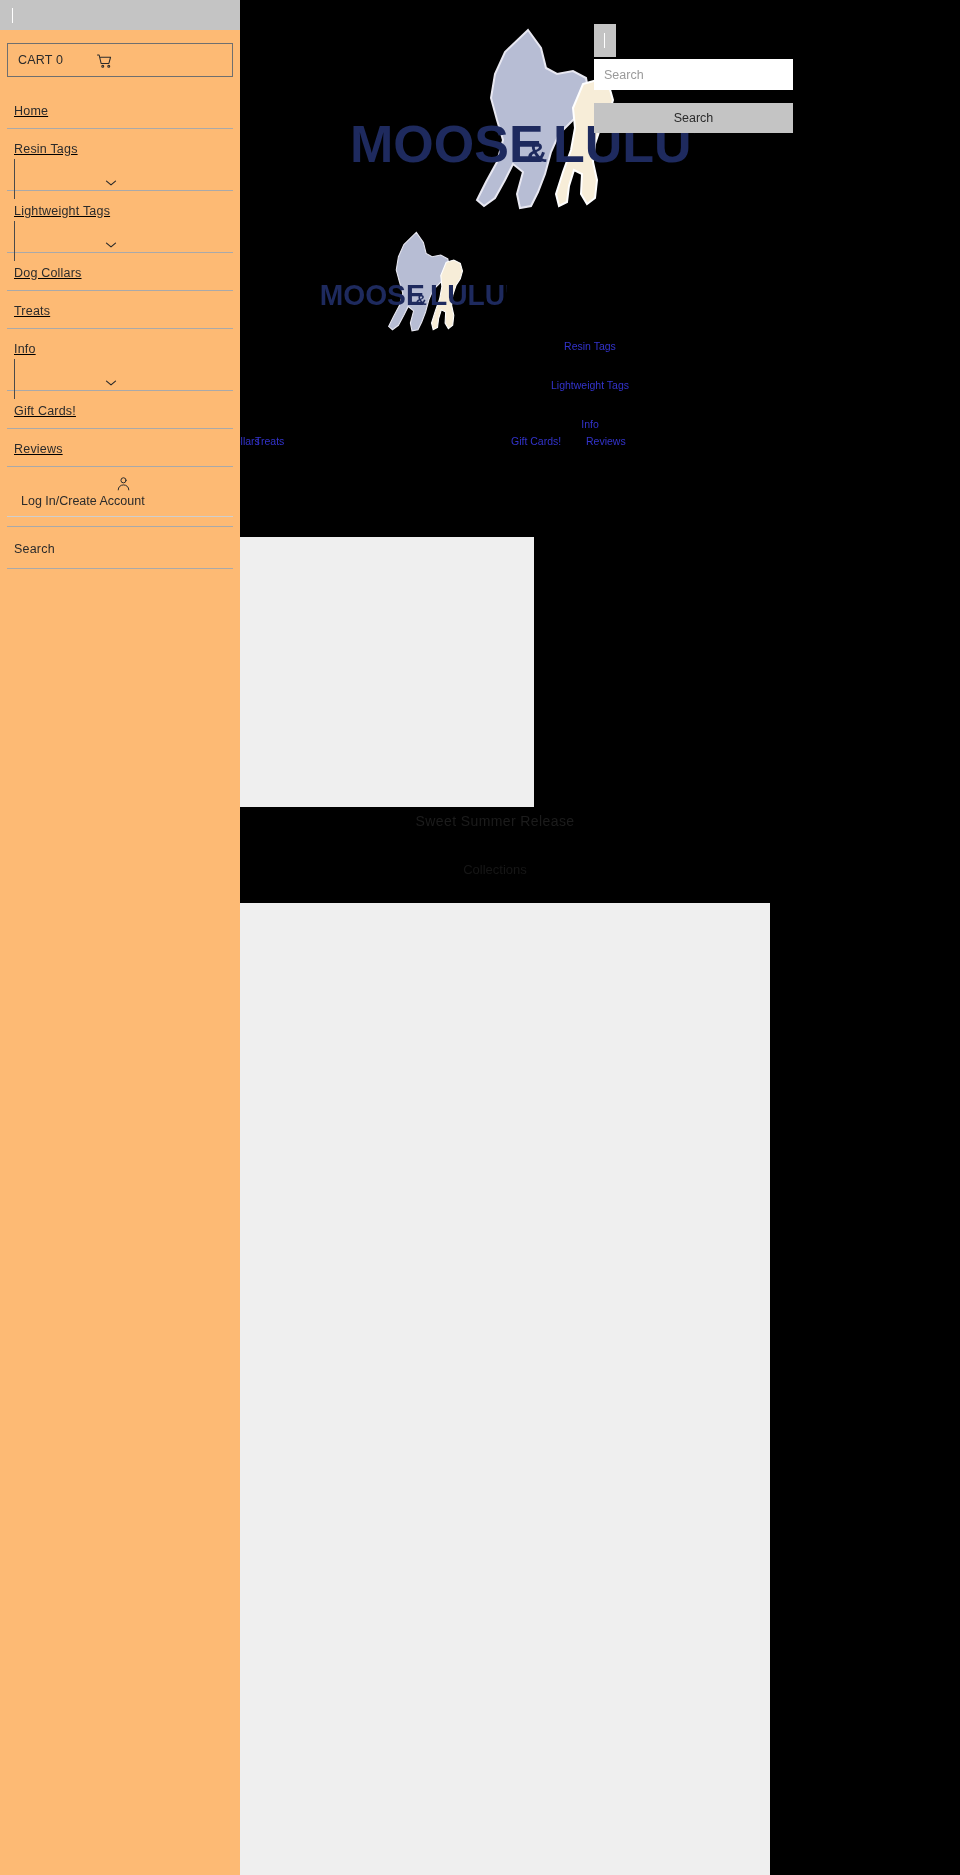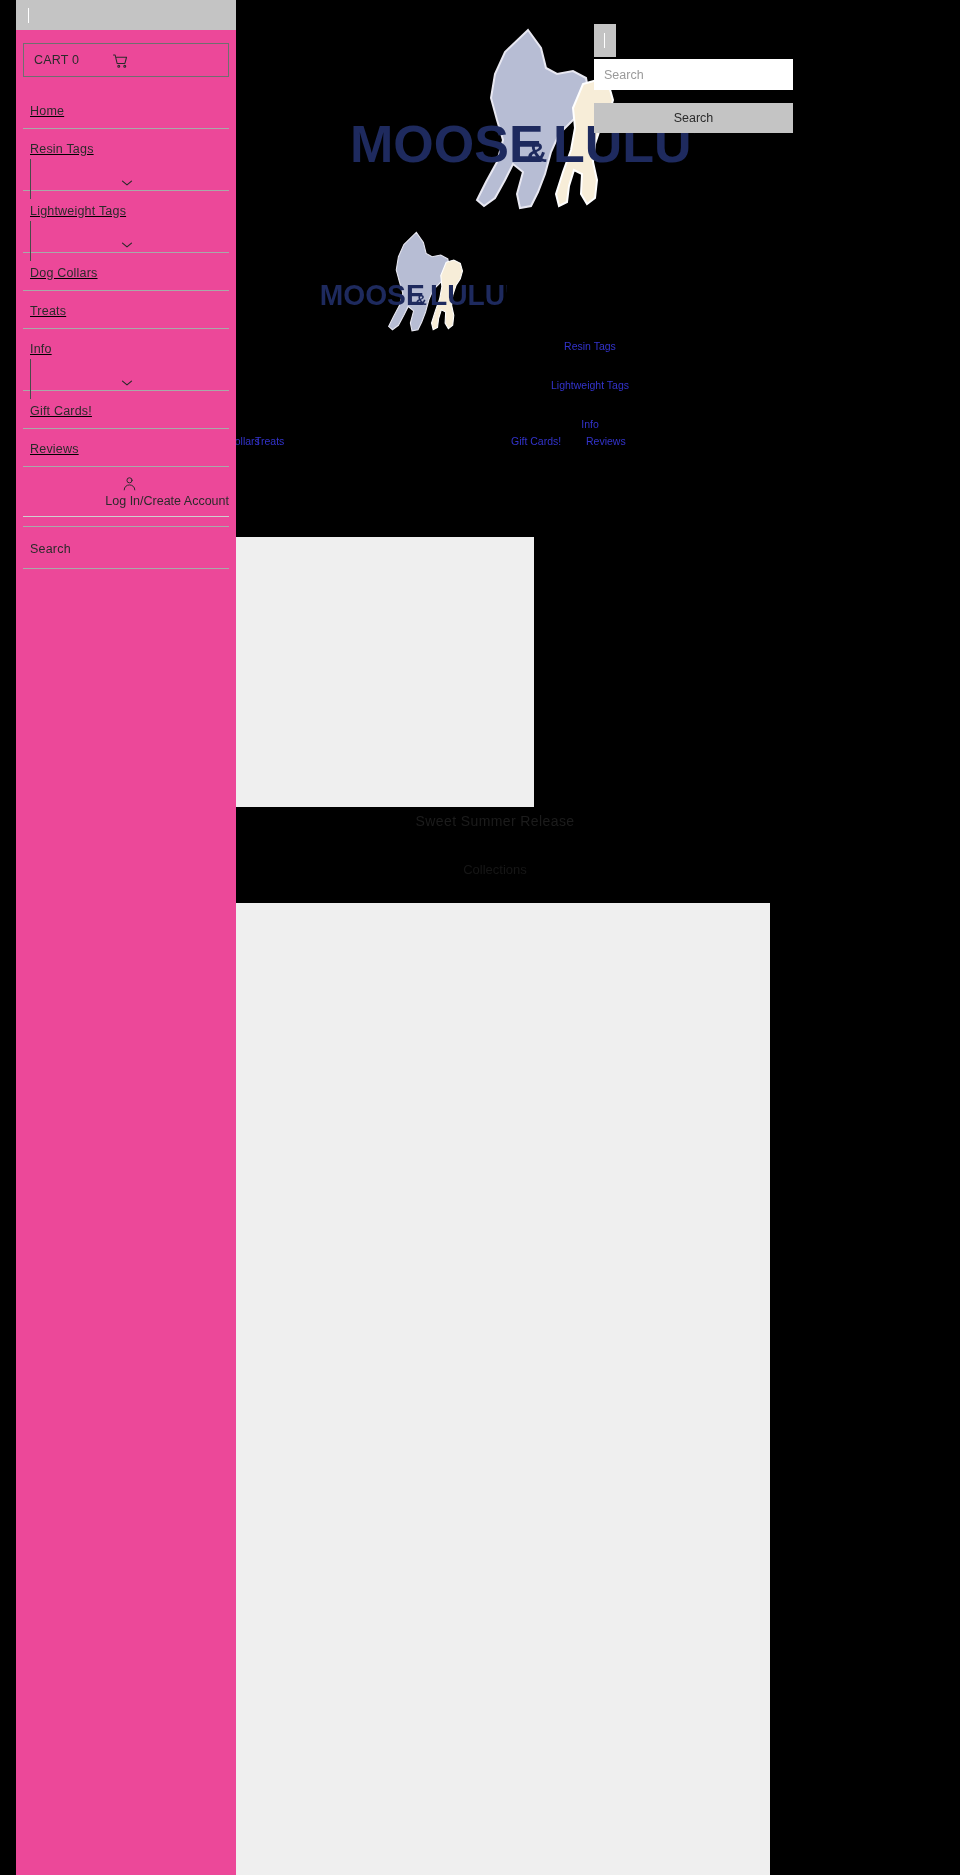--- a/index.html
+++ b/index.html
@@ -15,25 +15,24 @@
     width: 960px;
     height: 1875px;
     background: #000000;
   }
 
   
   .sidebar {
     position: absolute;
     left: 0;
     top: 0;
-    width: 220px;
+    width: 240px;
     height: 1875px;
-    background: #ec4899;
+    background: #fdba74;
     z-index: 40;
-    margin-left: 16px;
   }
   .drawer-head {
     height: 30px;
     background: #c4c4c4;
     position: relative;
   }
   .drawer-caret {
     position: absolute;
     left: 12px;
     top: 8px;
@@ -110,21 +109,20 @@
     margin: 0 auto 2px auto;
     width: 17px;
     height: 17px;
     color: #2b2b2b;
   }
   .account-label {
     font-size: 12.5px;
     color: #2b2b2b;
     display: block;
     padding-left: 7px;
-    text-align: right;
   }
   .search-row {
     position: relative;
     padding: 0 7px;
     margin-top: 9px;
   }
   .search-row .inner {
     border-top: 1px solid #a9a9a9;
     border-bottom: 1px solid #a9a9a9;
     padding: 12px 0 11px 7px;

